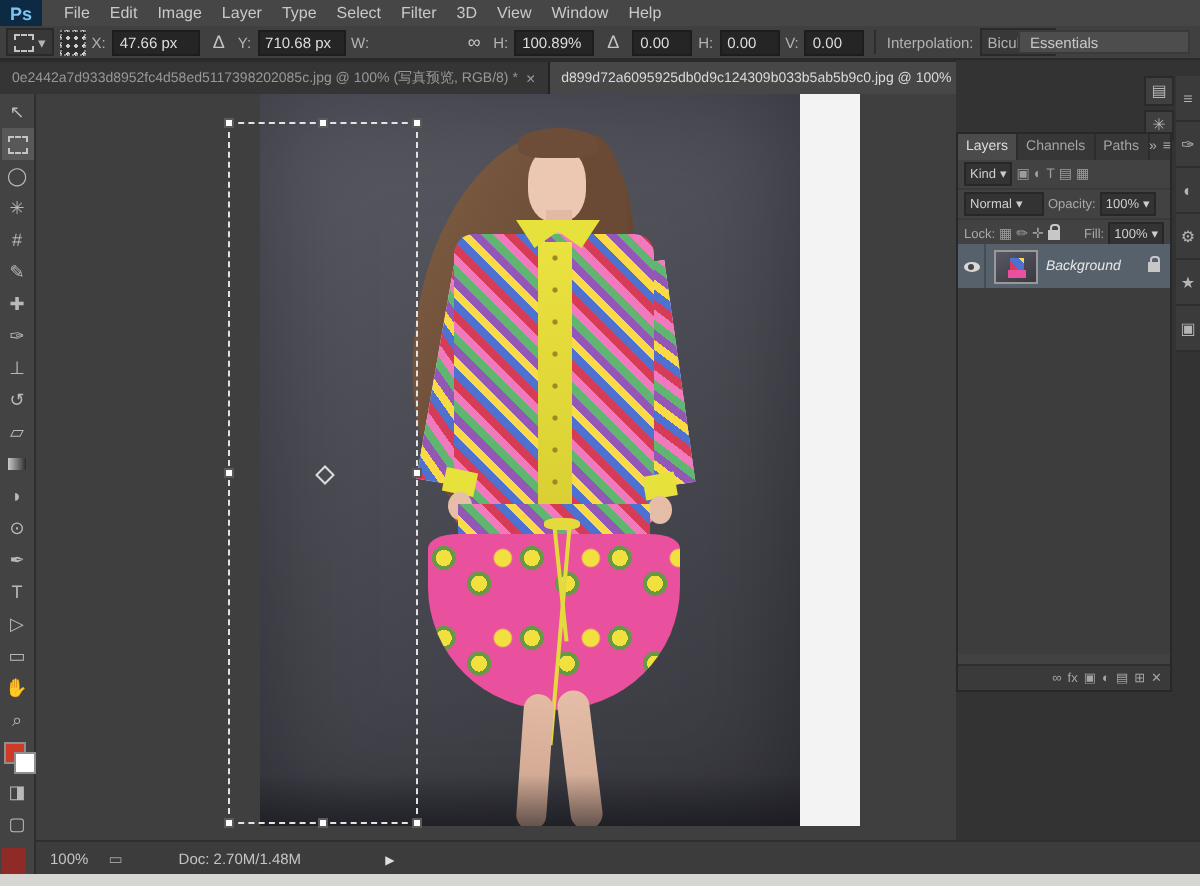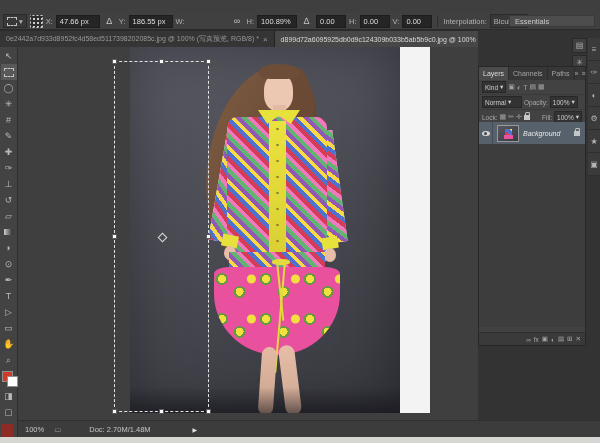--- a/index.html
+++ b/index.html
@@ -89,32 +89,46 @@
   .statusbar{left:18px;top:420px;width:582px;height:17px;background:#3c3c3c;border-top:1px solid #2f2f2f;
              display:flex;align-items:center;font-size:7.5px;color:#c5c5c5;}
   .red-square{left:1px;top:424px;width:12px;height:13px;background:#8f2b26;}
   .taskbar{left:0;top:437px;width:600px;height:6px;background:#d8d6d2;}
 </style>
 </head>
 <body>
 
 <div class="stage">
 
+  <div class="abs menubar">
+    <div class="ps-logo">Ps</div>
+    <span class="menu-item">File</span>
+    <span class="menu-item">Edit</span>
+    <span class="menu-item">Image</span>
+    <span class="menu-item">Layer</span>
+    <span class="menu-item">Type</span>
+    <span class="menu-item">Select</span>
+    <span class="menu-item">Filter</span>
+    <span class="menu-item">3D</span>
+    <span class="menu-item">View</span>
+    <span class="menu-item">Window</span>
+    <span class="menu-item">Help</span>
+  </div>
 
   <div class="abs optionsbar">
     <div class="chip">
       <span class="marquee-glyph"></span>
       <span>▾</span>
     </div>
     <div class="refpoint"></div>
     <span>X:</span>
     <div class="field" style="width:36px;">47.66 px</div>
     <span class="obtn">Δ</span>
     <span>Y:</span>
-    <div class="field" style="width:36px;">186.55 px</div>
+    <div class="field" style="width:36px;">710.68 px</div>
     <span>W:</span>
     <div class="field" style="width:32px;margin-top:40px;">241.25%</div>
     <span class="obtn">∞</span>
     <span>H:</span>
     <div class="field" style="width:32px;">100.89%</div>
     <span class="obtn">∆</span>
     <div class="field" style="width:22px;">0.00</div>
     <span>H:</span>
     <div class="field" style="width:22px;">0.00</div>
     <span>V:</span>

